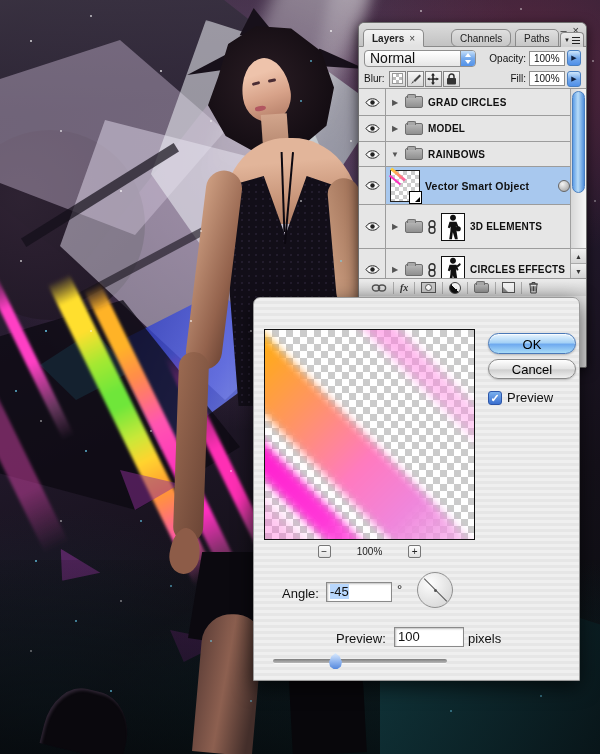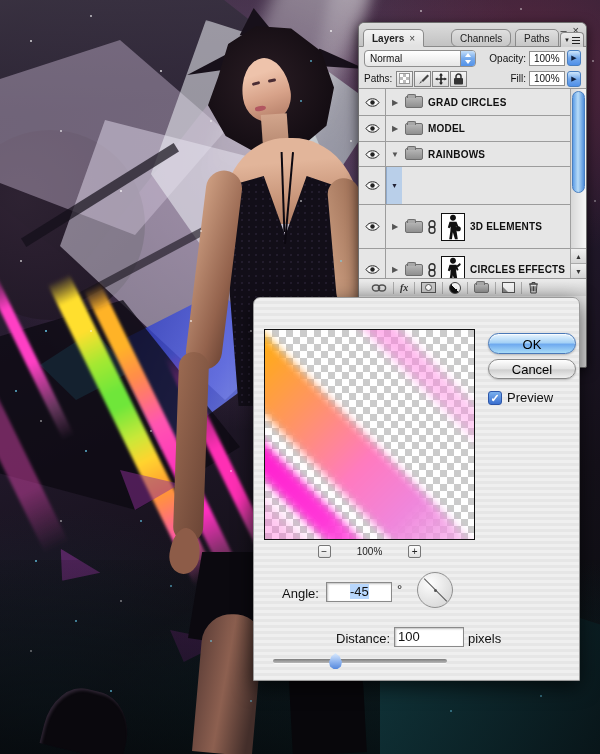--- a/index.html
+++ b/index.html
@@ -139,21 +139,21 @@
     background:linear-gradient(#ececec,#cdcdcd); border:1px solid #8a8a8a; border-bottom:none;
     border-radius:4px 4px 0 0; display:flex; align-items:center; justify-content:center; gap:2px; }
   .flyout .fv-tri { font-size:6px; color:#222; }
   .flyout .fv-lines { width:8px; height:7px;
     background:repeating-linear-gradient(180deg,#222 0 1px,transparent 1px 3px); }
   .ctrlrow { display:flex; align-items:center; padding:0 5px; background:#e2e2e2; position:relative; }
   .ctrlrow.r1 { height:22px; }
   .ctrlrow.r2 { height:20px; border-bottom:1px solid #9a9a9a; }
   .aqua-select { display:flex; align-items:center; width:112px; height:17px; border:1px solid #8f8f8f;
     border-radius:4px; background:linear-gradient(#ffffff,#e6e6e6); overflow:hidden; }
-  .aqua-select .sel-label { flex:1; padding-left:5px; font-size:10px; }
+  .aqua-select .sel-label { flex:1; padding-left:5px; font-size:14px; }
   .stepper { width:15px; height:17px; border-left:1px solid #8f8f8f; position:relative;
     background:linear-gradient(#cfe6fb,#74a9ec 50%,#4f8fe8); }
   .stepper i { position:absolute; left:4px; width:0; height:0; border-left:3.5px solid transparent; border-right:3.5px solid transparent; }
   .stepper .up { top:3px; border-bottom:4px solid #fff; }
   .stepper .dn { bottom:3px; border-top:4px solid #fff; }
   .flabel { font-size:10px; color:#111; }
   .valbox { width:36px; height:15px; border:1px solid #8f8f8f; background:#fff; font-size:10px;
     line-height:13px; padding-left:4px; margin-left:3px; }
   .aqua-arrow { width:14px; height:16px; margin-left:2px; border:1px solid #4a7fc0; border-radius:3px;
     background:linear-gradient(#cfe6fb,#74a9ec 50%,#4f8fe8); color:#102040; font-size:7px;
@@ -252,21 +252,21 @@
     box-shadow:inset 0 1px 1px rgba(255,255,255,.8), 0 1px 2px rgba(0,0,0,.25); }
   .cancelbtn { top:61px; height:20px; line-height:20px; border:1px solid #8a8a8a; border-radius:10px;
     background:linear-gradient(#ffffff,#e4e4e4 48%,#cfcfcf 55%,#f0f0f0); position:absolute;
     box-shadow:0 1px 2px rgba(0,0,0,.2); }
   .chkrow { position:absolute; left:234px; top:92px; display:flex; align-items:center; gap:5px; }
   .checkbox { width:14px; height:14px; border-radius:3px; border:1px solid #2d56a8; color:#fff;
     background:linear-gradient(#7ab0ee,#3a6fd0); font-size:11px; font-weight:bold; line-height:13px; text-align:center; }
   .dlabel { position:absolute; font-size:13px; color:#111; }
   .dfield { position:absolute; height:20px; background:#fff; border:1px solid #8a8a8a; font-size:13px;
     line-height:18px; padding:0 3px; box-shadow:inset 1px 1px 2px rgba(0,0,0,.25); }
-  .selhl { background:#b8d7fd;margin-left:20px; }
+  .selhl { background:#b8d7fd; }
   .dial { position:absolute; left:163px; top:274px; width:36px; height:36px; border-radius:50%;
     border:1px solid #909090; background:radial-gradient(circle at 35% 30%, #fdfdfd, #d0d0d0); }
   .dial .dline { position:absolute; left:50%; top:1px; width:1px; height:32px; background:#555; transform:rotate(-45deg); }
   .dial .ddot { position:absolute; left:50%; top:50%; width:3px; height:3px; margin:-1.5px; border-radius:50%; background:#555; }
   .slider { position:absolute; left:19px; top:355px; width:174px; height:16px; }
   .strack { position:absolute; left:0; right:0; top:6px; height:4px; border-radius:2px;
     background:linear-gradient(#7d7d7d,#b8b8b8); box-shadow:0 1px 0 rgba(255,255,255,.7); }
   .sthumb { position:absolute; left:56px; top:0; width:13px; height:16px;
     background:linear-gradient(#dcecff,#8fb4ee 55%,#5588dd); border:0;
     clip-path:polygon(50% 0,82% 22%,100% 55%,92% 85%,65% 100%,35% 100%,8% 85%,0 55%,18% 22%); }
@@ -359,21 +359,21 @@
             <i class="dn"></i>
           </span>
       </div>
       <div class="spacer"></div>
       <span class="flabel">Opacity:</span>
       <div class="valbox">100%</div>
       <div class="aqua-arrow">▶</div>
     </div>
 
     <div class="ctrlrow r2">
-      <span class="flabel">Paths:</span>
+      <span class="flabel">Blur:</span>
       <div class="lockbtns">
         <div class="lockbtn">
             <div class="mini-checker"></div>
           </div>
         <div class="lockbtn">
           <svg width="12" height="12">
               <path d="M10.5 1.5l-6 6 1.5 1.5 6-6z" fill="#444"></path>
               <path d="M4 8l-2 3 3-2z" fill="#444"></path>
             </svg>
         </div>
@@ -439,20 +439,30 @@
         </div>
       </div>
 
       <div class="lrow sel h38">
         <div class="eyecell">
           <svg width="15" height="9" viewBox="0 0 15 9">
               <path d="M1 4.5C3 1.5 5 .8 7.5.8S12 1.5 14 4.5C12 7.5 10 8.2 7.5 8.2S3 7.5 1 4.5z" fill="#f8f8f8" stroke="#222"></path>
               <circle cx="7.5" cy="4.5" r="2.2" fill="#222"></circle>
             </svg>
         </div>
+        <div class="lmain">
+          <div class="vthumbx">
+            <div class="ministripe1"></div>
+            <div class="ministripe2"></div>
+            <div class="sobadge"></div>
+          </div>
+          <span class="lname" style="font-size:10.5px">Vector Smart Object</span>
+          <div class="spacer"></div>
+          <div class="sficon"></div>
+        </div>
         <div class="chevcell">
             <span>▼</span>
           </div>
       </div>
 
       <div class="lrow h44">
         <div class="eyecell">
           <svg width="15" height="9" viewBox="0 0 15 9">
               <path d="M1 4.5C3 1.5 5 .8 7.5.8S12 1.5 14 4.5C12 7.5 10 8.2 7.5 8.2S3 7.5 1 4.5z" fill="#f8f8f8" stroke="#222"></path>
               <circle cx="7.5" cy="4.5" r="2.2" fill="#222"></circle>
@@ -573,21 +583,21 @@
     <span class="dlabel" style="left:28px; top:288px;">Angle:</span>
     <div class="dfield" style="left:72px; top:284px; width:66px;">
       <span class="selhl">-45</span>
     </div>
     <span class="dlabel" style="left:143px; top:284px;">°</span>
     <div class="dial">
       <div class="dline"></div>
       <div class="ddot"></div>
     </div>
 
-    <span class="dlabel" style="left:82px; top:333px;">Distance:</span>
+    <span class="dlabel" style="left:82px; top:333px;">Preview:</span>
     <div class="dfield" style="left:140px; top:329px; width:70px;">100</div>
     <span class="dlabel" style="left:214px; top:333px;">pixels</span>
 
     <div class="slider">
       <div class="strack"></div>
       <div class="sthumb"></div>
     </div>
   </div>
 
 </div>

